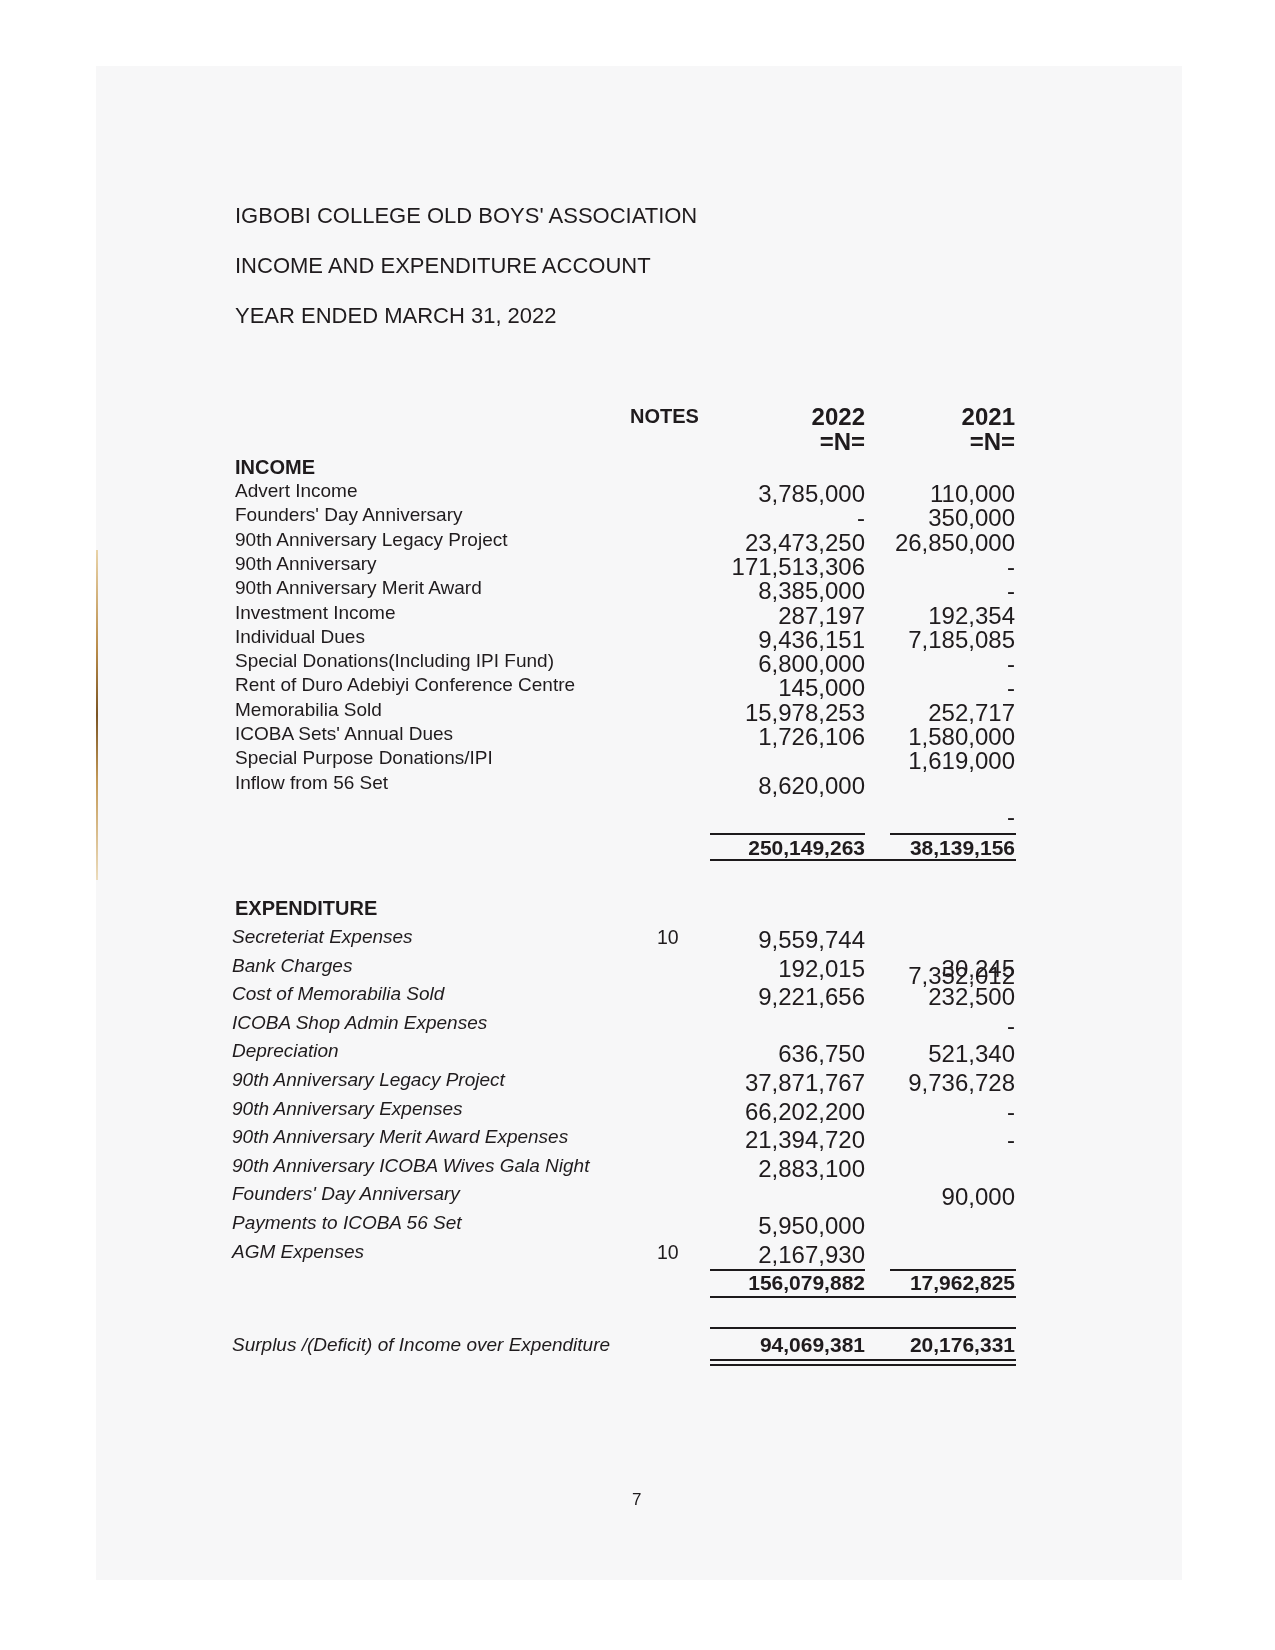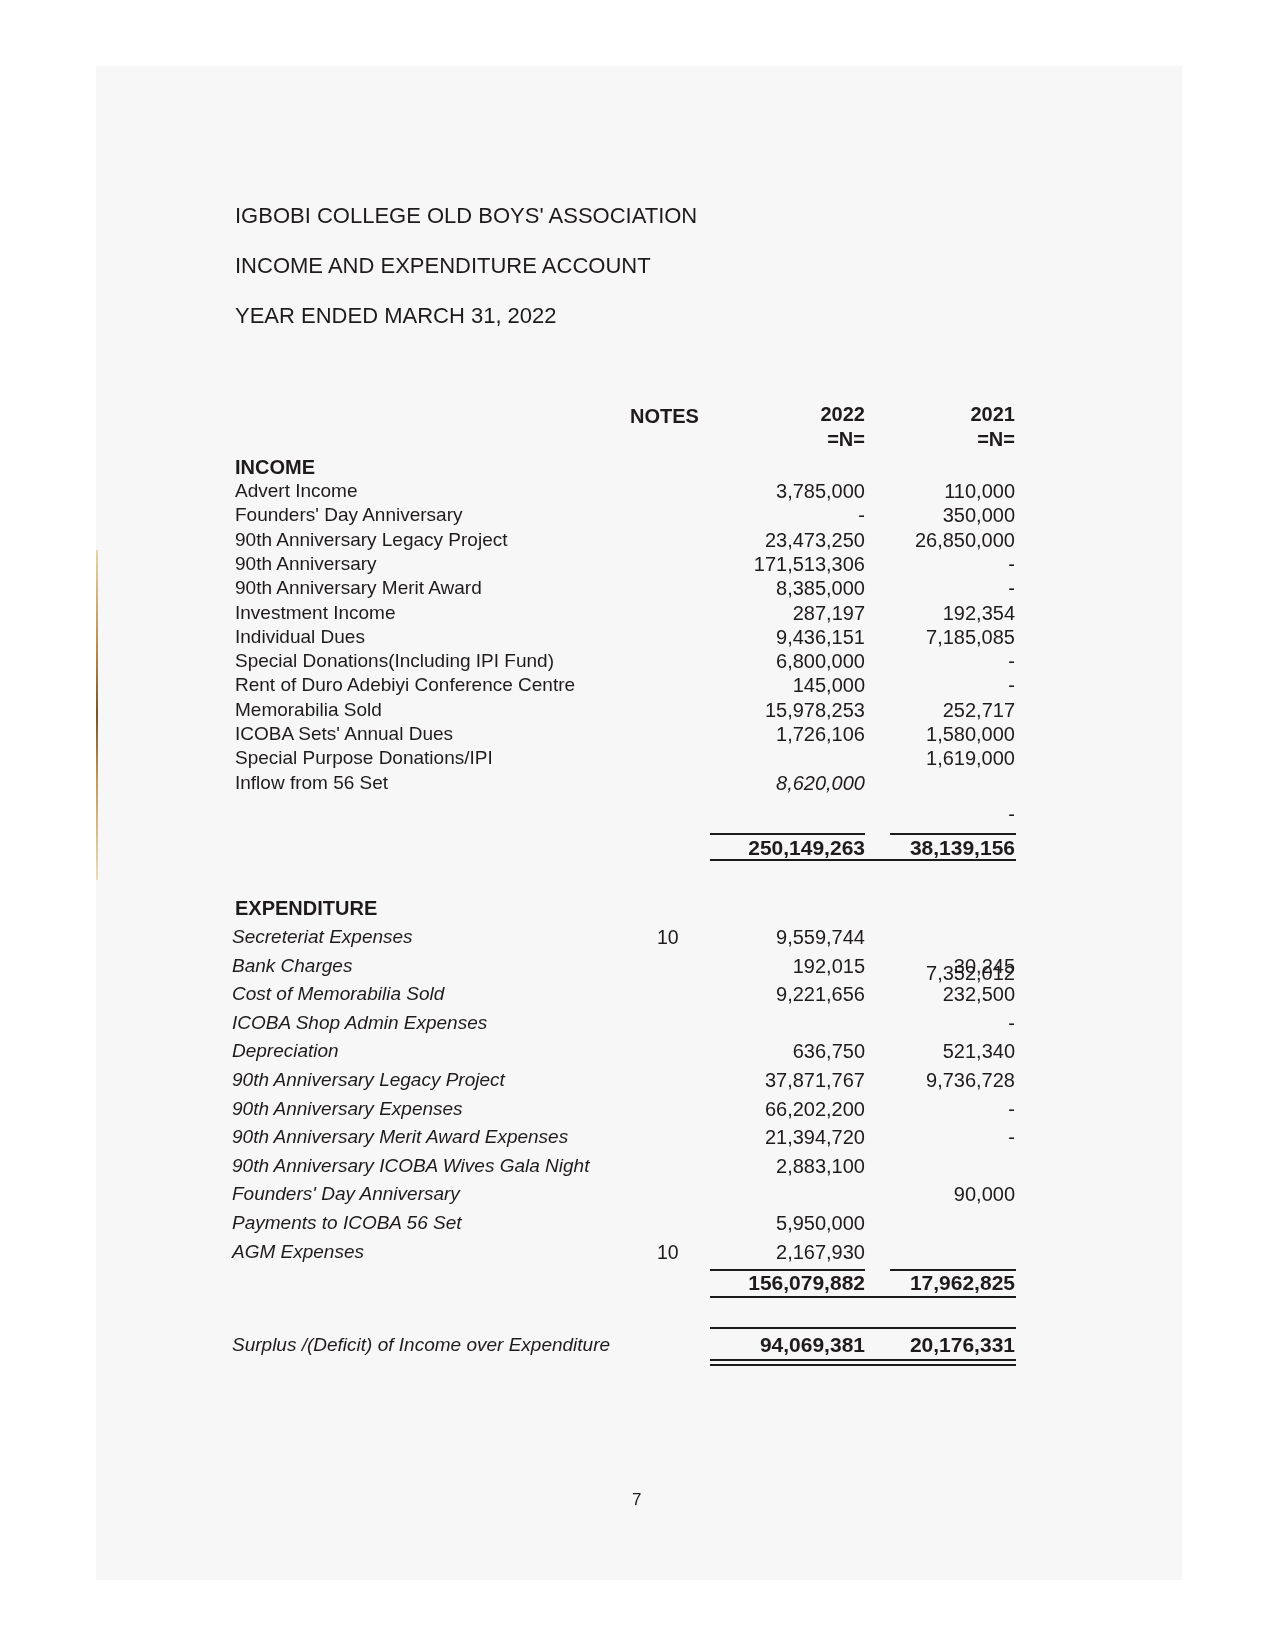--- a/index.html
+++ b/index.html
@@ -16,21 +16,21 @@
   .edge {
     position:absolute; left:96px; top:550px; width:2px; height:330px;
     background:linear-gradient(#e9d3a8,#b98c4a 30%,#7a5424 50%,#c49a58 70%,#ecdcbc);
   }
   .abs { position:absolute; white-space:nowrap; }
   .hdr { font-weight:normal; font-size:22px; left:235px; }
   .colhead { font-weight:bold; font-size:20px; }
   .section { font-weight:bold; font-size:20px; left:235px; }
   .lbl { font-size:19px; left:235px; }
   .lbl.exp { left:232px;font-style:italic; }
-  .num { font-size:20px; text-align:right; }
+  .num { font-size:24px; text-align:right; }
   .c22 { right:410px; }   
   .c21 { right:260px; }   
   .note { font-size:19.5px; left:657px; }
   .tot { font-weight:bold; font-size:21px; text-align:right; }
   .rule { position:absolute; height:2px; background:#1d1a1c; }
   .pagenum { font-size:17px; left:632px; top:1490px; }
 </style>
 </head>
 <body>
 
@@ -92,21 +92,21 @@
     <div class="abs lbl " style="top:723px;">ICOBA Sets' Annual Dues</div>
     <div class="abs note" style="top:723px;"></div>
     <div class="abs num c22" style="top:723px;">1,726,106</div>
     <div class="abs num c21" style="top:723px;">1,580,000</div>
     <div class="abs lbl " style="top:747.3px;">Special Purpose Donations/IPI</div>
     <div class="abs note" style="top:747.3px;"></div>
     <div class="abs num c22" style="top:747.3px;"></div>
     <div class="abs num c21" style="top:747.3px;">1,619,000</div>
     <div class="abs lbl " style="top:771.6px;">Inflow from 56 Set</div>
     <div class="abs note" style="top:771.6px;"></div>
-    <div class="abs num c22" style="top:771.6px;font-style:italic;">8,620,000</div>
+    <div class="abs num c22" style="top:771.6px;">8,620,000</div>
     <div class="abs num c21" style="top:771.6px;"></div>
   </div>
 
 <div class="abs num c21" style="top:803px">-</div>
 <div class="rule" style="left:710px; top:833px; width:155px"></div>
 <div class="rule" style="left:890px; top:833px; width:126px"></div>
 <div class="abs tot c22" style="top:836px">250,149,263</div>
 <div class="abs tot c21" style="top:836px">38,139,156</div>
 <div class="rule" style="left:710px; top:859px; width:306px; height:1.5px"></div>
 

